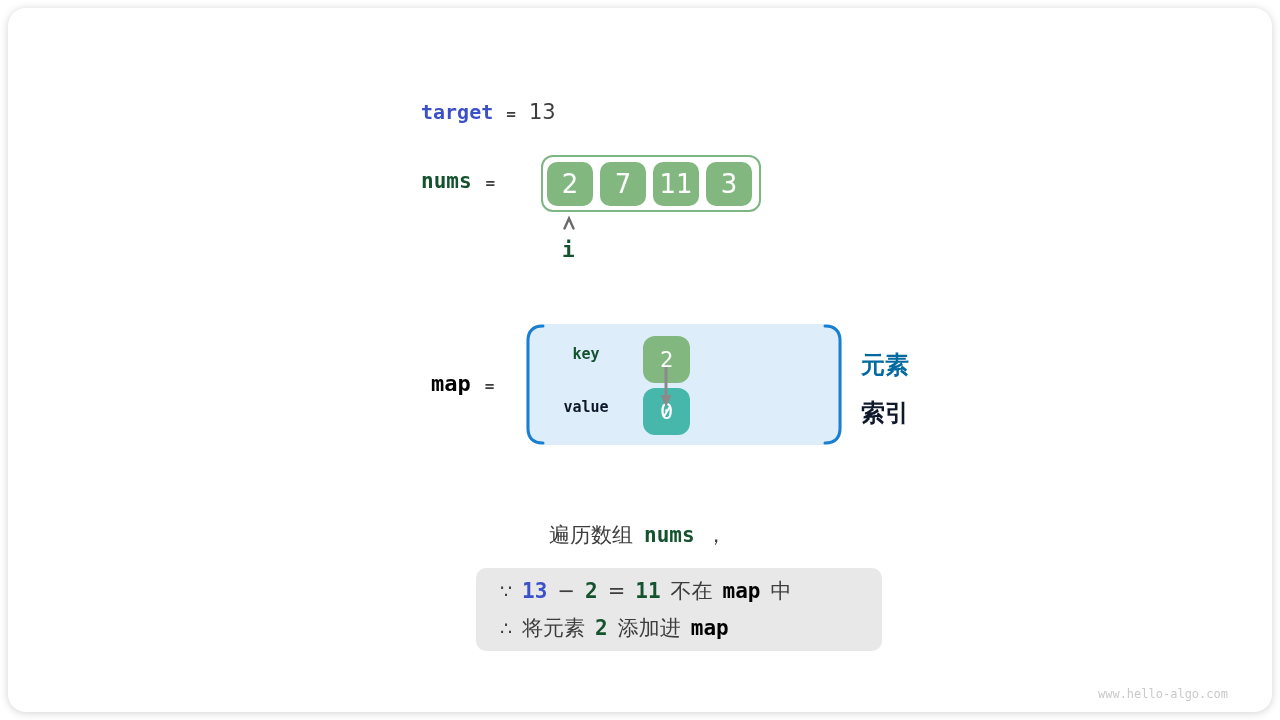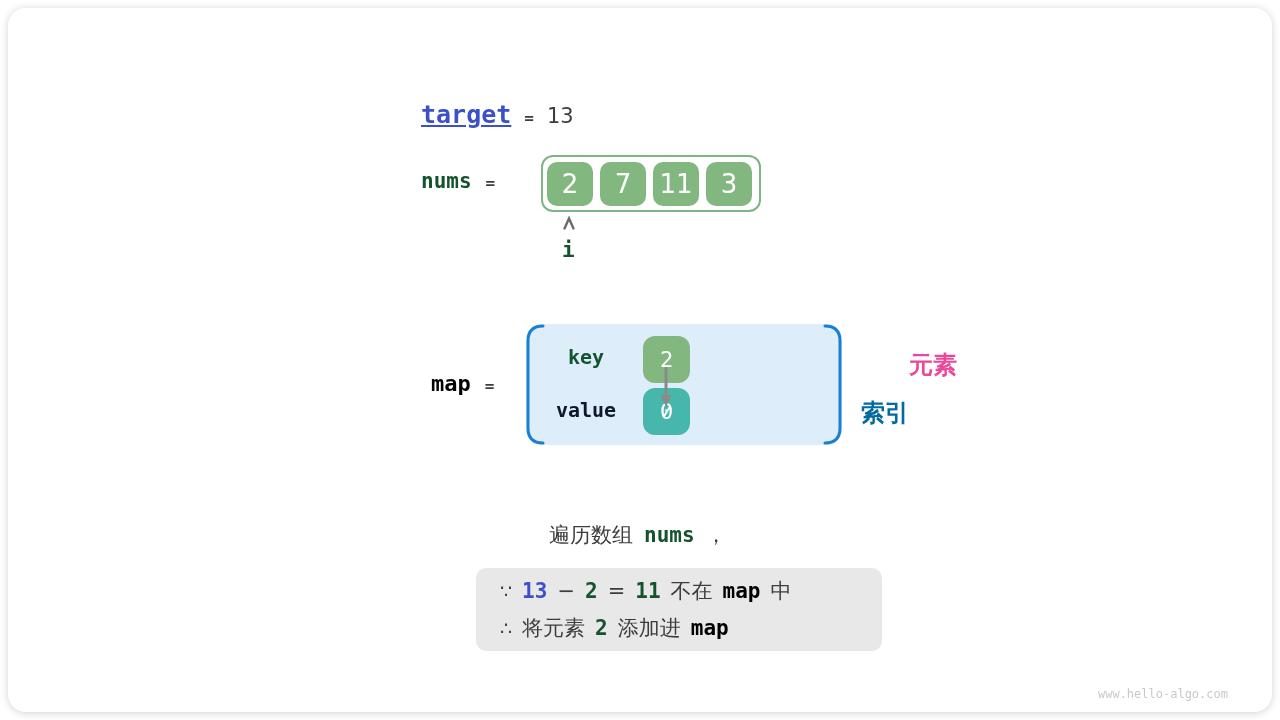--- a/index.html
+++ b/index.html
@@ -15,21 +15,21 @@
   .t-dark { color: #3d3d3d; }
   .t-royal { color: #3b50c9; }
   .t-azure { color: #000000; }
   .t-green { color: #14532d; }
   .t-teal  { color: #0f172a; }
 
   .row { display: flex; align-items: baseline; }
 
   
   .target-row { left: 413px; top: 92px; gap: 13px; font-size: 22px; }
-  .target-row .kw { font-size: 25px; text-decoration: underline; }
+  .target-row .kw { font-size: 20px; }
   .target-row .eq { font-size: 16px; font-weight: bold; font-family: "DejaVu Sans Mono", monospace; }
   .target-row .val { font-size: 21px; }
 
   
   .nums-label { left: 413px; top: 161px; gap: 14px; }
   .nums-label .kw { font-size: 21px; }
   .nums-label .eq { font-size: 16px; font-weight: bold; font-family: "DejaVu Sans Mono", monospace; }
 
   .array {
     left: 533px; top: 147px; width: 220px; height: 57px;
@@ -47,36 +47,36 @@
   
   .map-label { left: 423px; top: 363px; gap: 14px; }
   .map-label .kw { font-size: 22px; }
   .map-label .eq { font-size: 16px; font-weight: bold; font-family: "DejaVu Sans Mono", monospace; }
 
   .map-panel {
     left: 518px; top: 316px; width: 316px; height: 121px;
     background: #ddeefa; border-radius: 16px;
   }
   .map-panel svg.brackets { position: absolute; left: 0; top: 0; }
-  .kv-label { position: absolute; left: 0; width: 120px; text-align: center; font-size: 20px; }
+  .kv-label { position: absolute; left: 0; width: 120px; text-align: center; font-size: 15px; }
   .key-label { top: 21px; }
   .value-label { top: 74px; }
   .kv-cell {
     position: absolute; left: 117px; width: 47px; height: 47px; border-radius: 12px;
     color: #ffffff; font-family: "DejaVu Sans Mono", monospace; font-size: 22px; font-weight: 500;
     display: flex; align-items: center; justify-content: center;
   }
   .key-cell { top: 12px; background: #82b880; }
   .value-cell { top: 64px; background: #48b7ab; }
   .zslash { position: absolute; width: 2px; height: 13px; background: #ffffff; transform: rotate(32deg); border-radius: 1px; }
   .kv-arrow { position: absolute; left: 133px; top: 43px; z-index: 3; }
 
   .cn-side { font-size: 24px; font-weight: bold; }
-  .element-label { left: 901px; top: 341px; color: #ec4899; }
-  .index-cn-label { left: 853px; top: 389px; color: #0369a1; }
+  .element-label { left: 853px; top: 341px; color: #0369a1; }
+  .index-cn-label { left: 853px; top: 389px; color: #0f172a; }
 
   
   .caption { left: 493px; top: 513px; gap: 11px; font-size: 21px; margin-left: 48px; }
   .caption .mono { font-size: 21px; }
 
   
   .note-box {
     left: 468px; top: 560px; width: 406px; height: 83px;
     background: #e8e8e8; border-radius: 10px;
     display: flex; flex-direction: column; justify-content: center;

